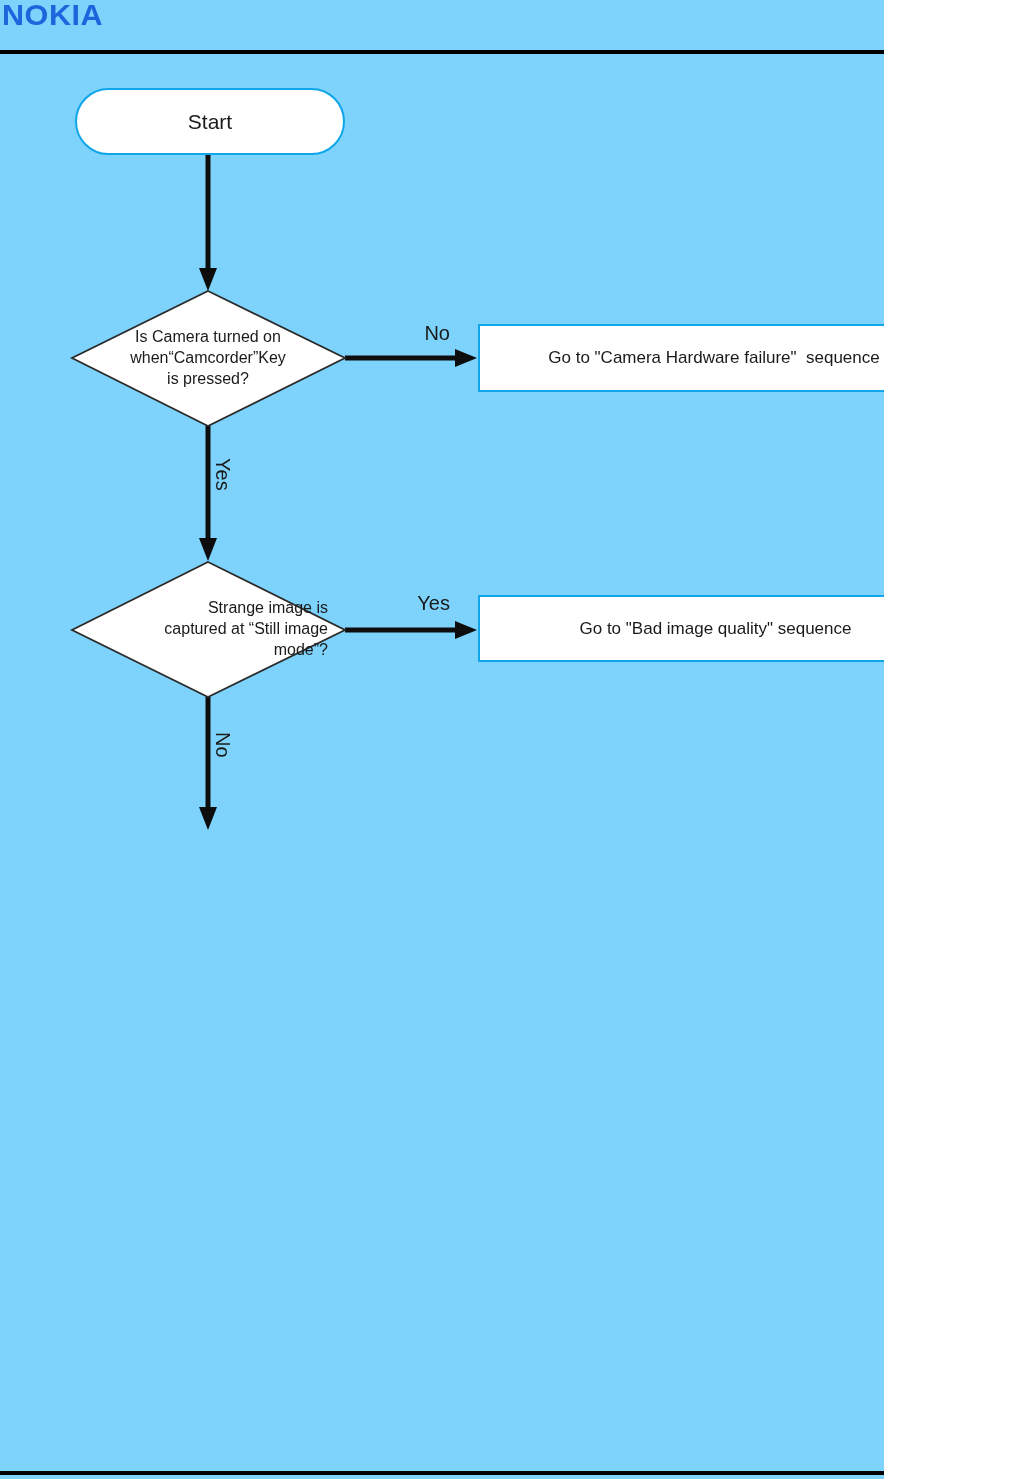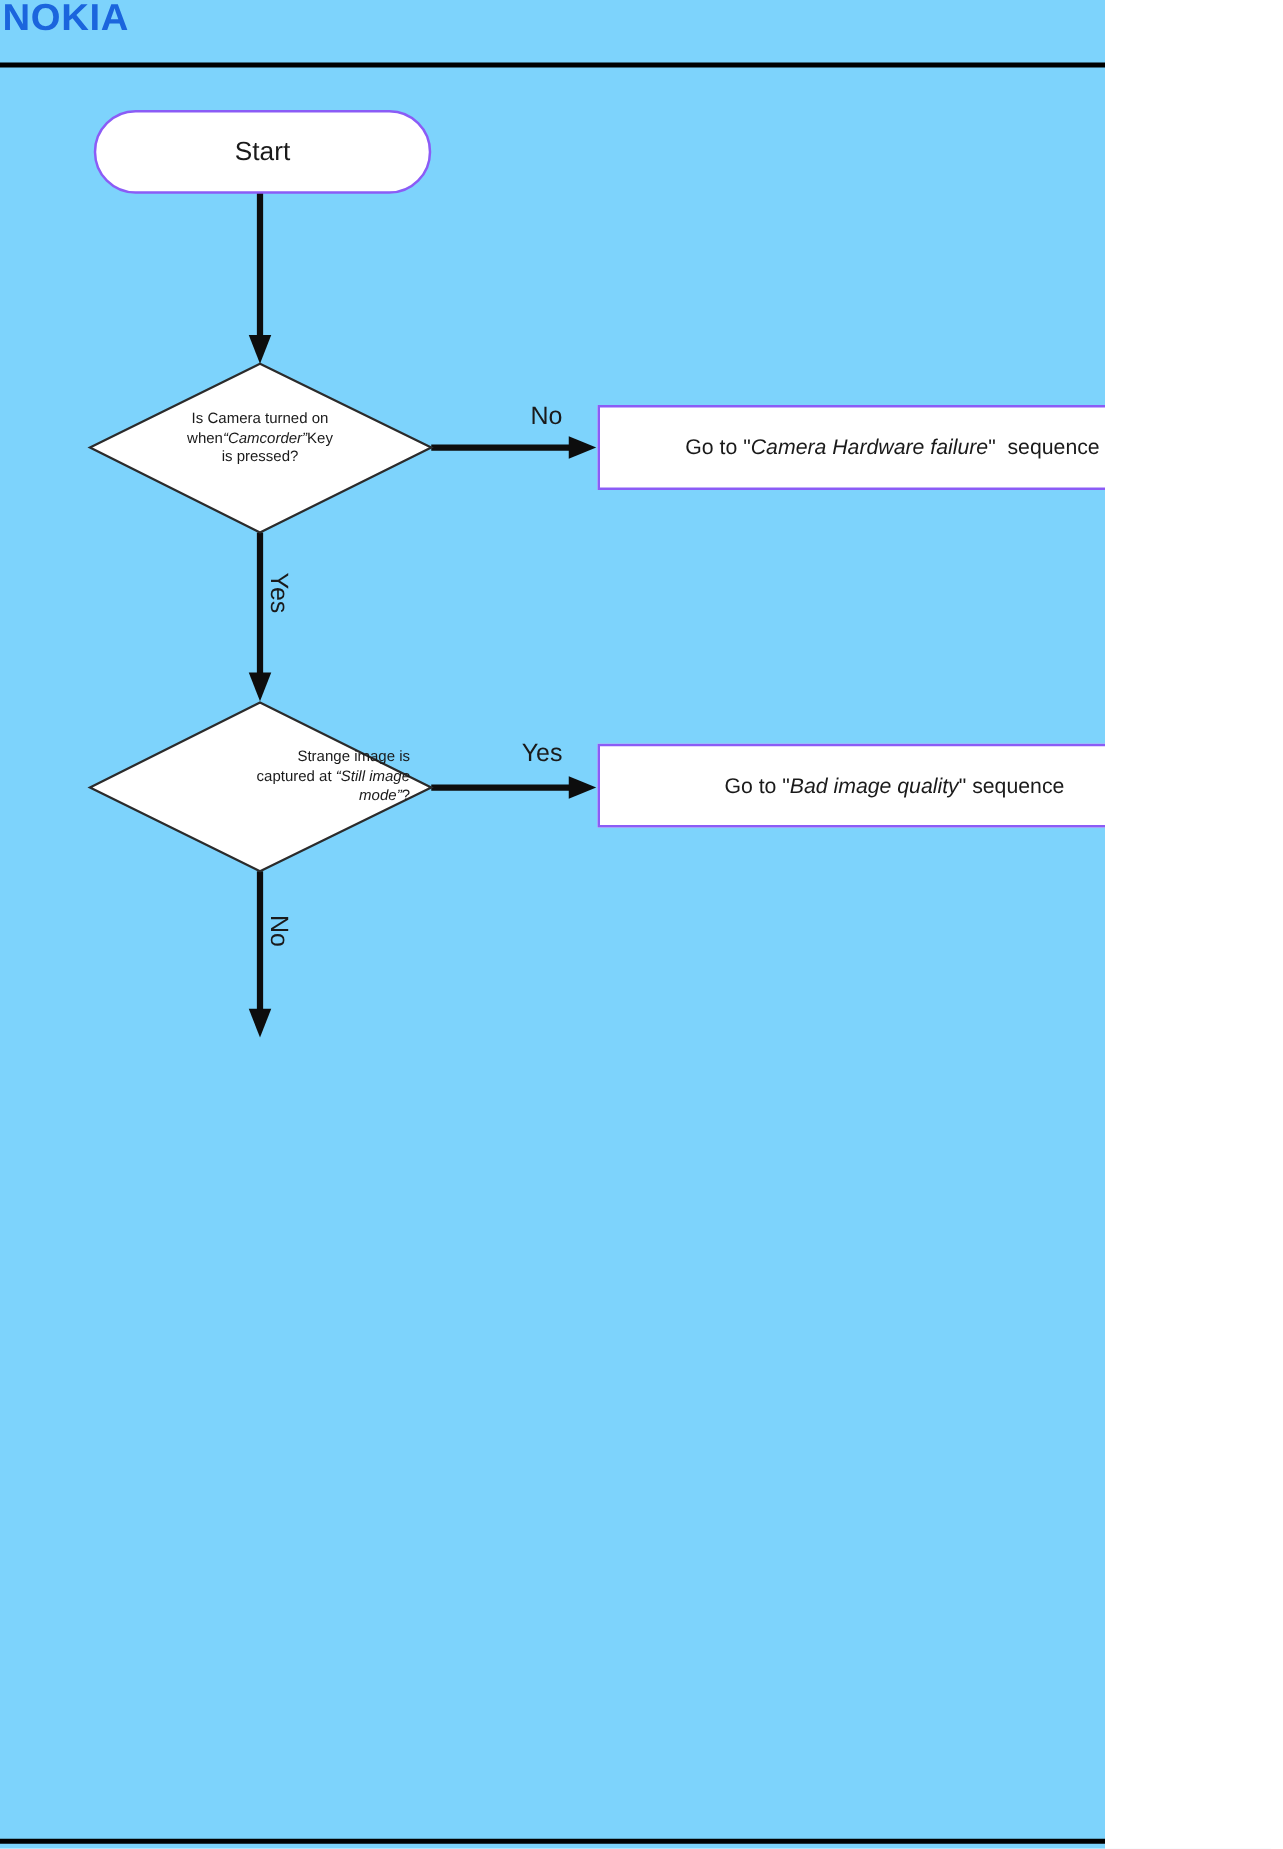--- a/index.html
+++ b/index.html
@@ -31,43 +31,43 @@
   }
   .rule.top { top: 50px; }
   .rule.bottom { top: 1471px; }
 
   svg.connectors { position: absolute; left: 0; top: 0; }
 
   .shape {
     position: absolute;
     box-sizing: border-box;
     background: #ffffff;
-    border: 2px solid #8b5cf6;
+    border: 2px solid #0ea5e9;
     display: flex;
     align-items: center;
     justify-content: center;
     text-align: center;
   }
   .stadium { border-radius: 34px; font-size: 21px; }
   .process { font-size: 17px; }
   .diamond-text {
     position: absolute;
     text-align: center;
-    font-size: 12px;
+    font-size: 16px;
     line-height: 1.3;
   }
   .branch-label {
     position: absolute;
     font-size: 20px;
     text-align: right;
   }
   .branch-label.vertical {
     writing-mode: vertical-rl;
   }
-  .seg-i { font-style: italic; }
+  .seg-i { }
 </style>
 </head>
 <body>
 
 <div id="page">
 
   <div class="logo" style="color: rgb(27, 101, 221);">NOKIA</div>
 
   <div class="rule top"></div>
 

